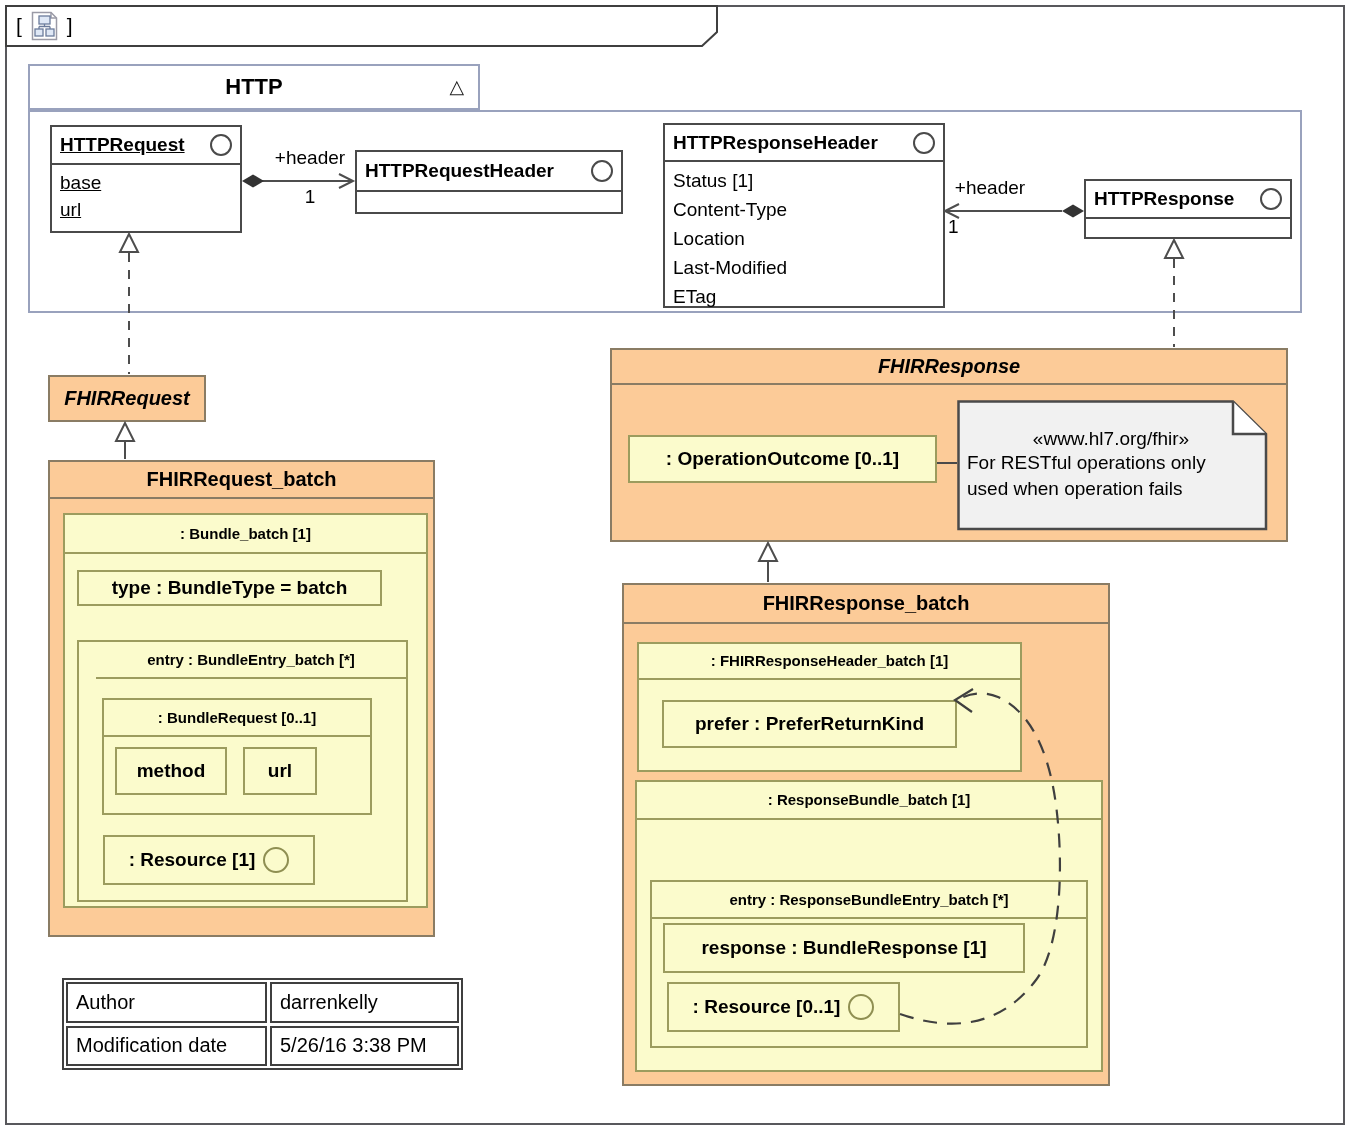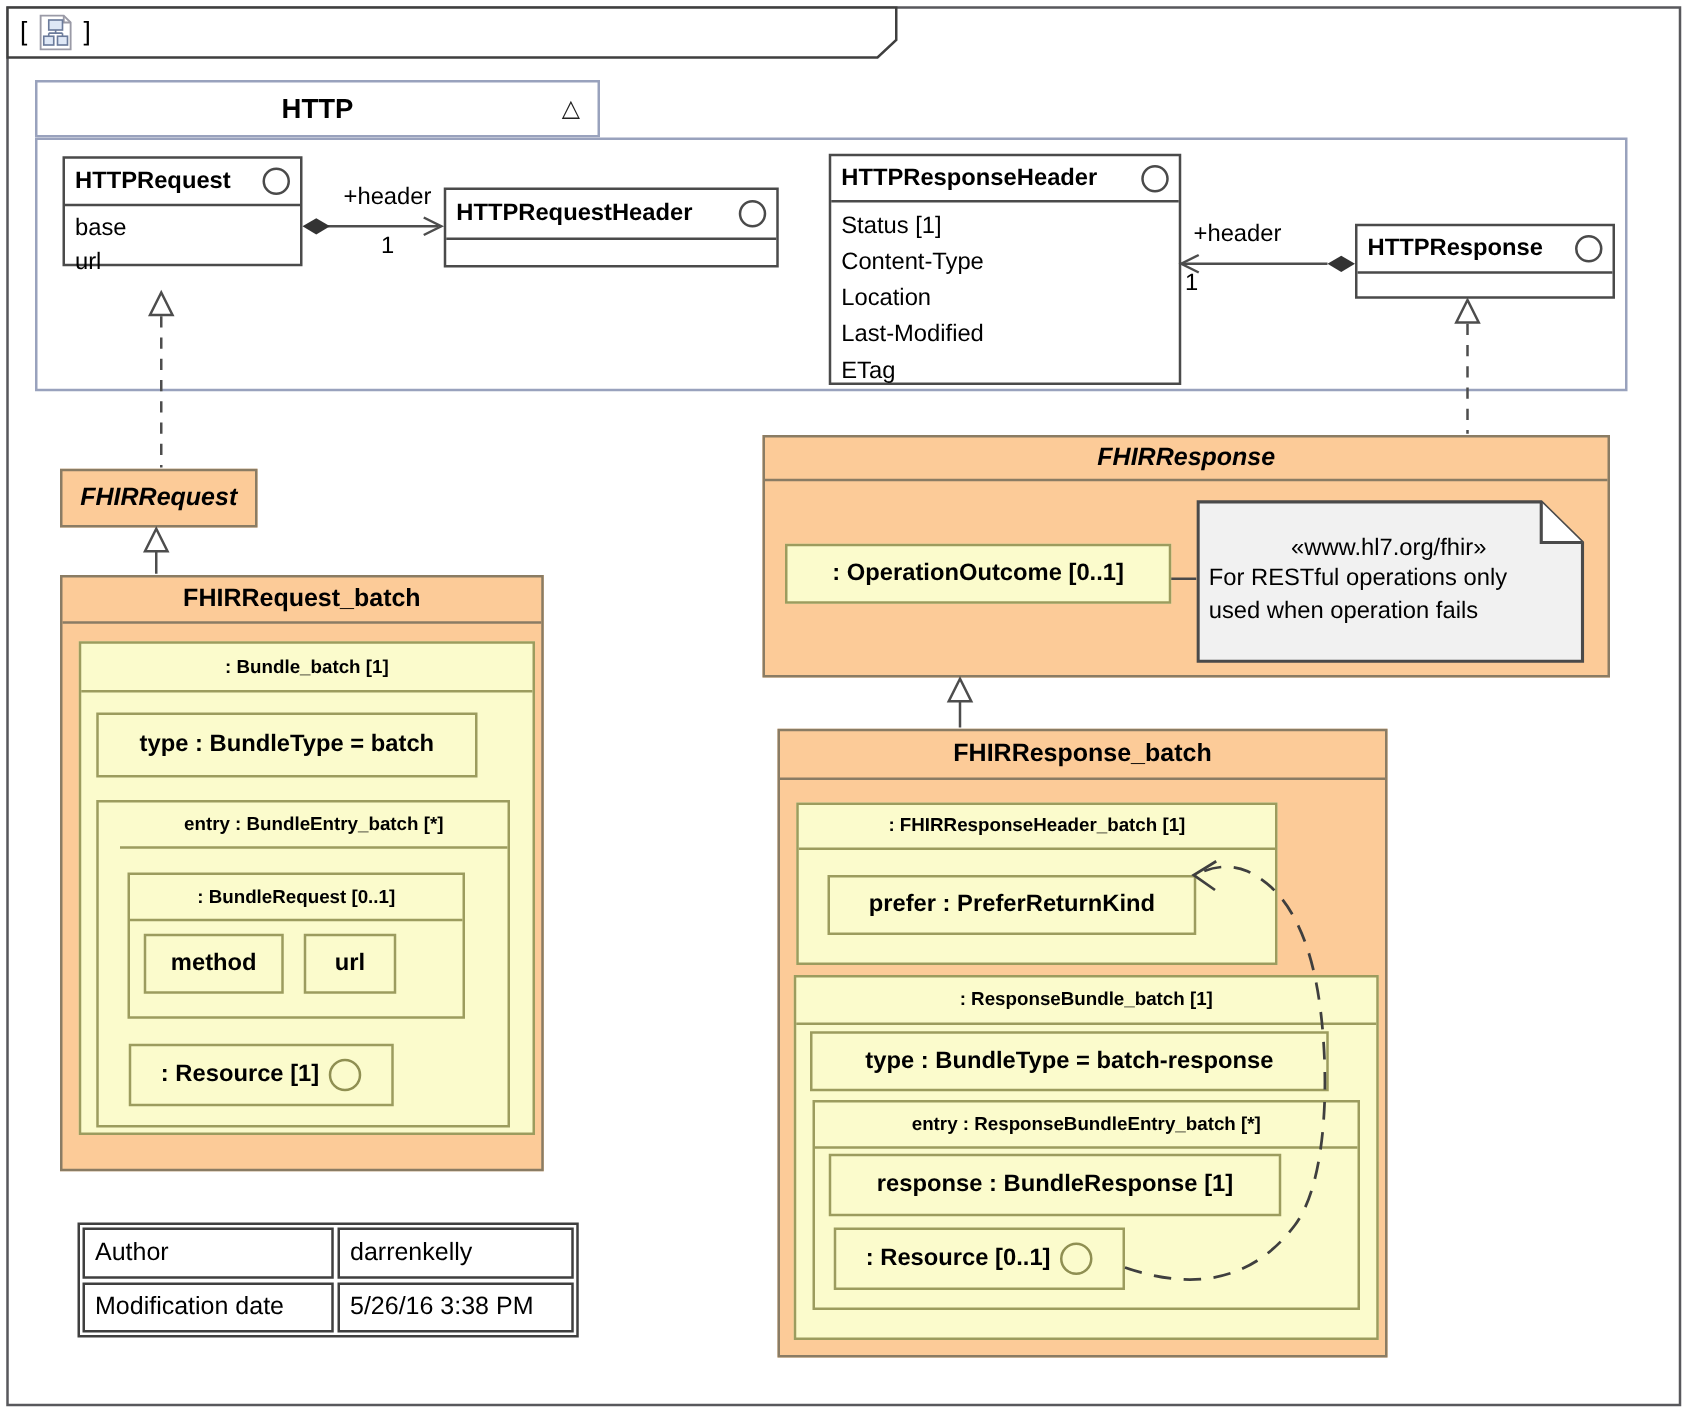--- a/index.html
+++ b/index.html
@@ -81,21 +81,21 @@
     </svg>
     <span>]</span>
   </div>
 
   <div id="http-header" class="abs pkg-border">
     <span class="pkg-name">HTTP</span>
     <span class="tri">△</span>
   </div>
   <div id="http-body" class="abs pkg-border"></div>
 
-  <div class="abs cls" style="left:50px;top:125px;width:192px;height:88px;">
+  <div class="abs cls" style="left:50px;top:125px;width:192px;height:108px;text-decoration:underline;">
     <div class="cls-title" style="height:38px;">
       <span>HTTPRequest</span>
       <span class="ball"></span>
     </div>
     <div class="attrs">
       <div>base</div>
       <div>url</div>
     </div>
   </div>
 
@@ -137,21 +137,21 @@
   <div class="abs obox" style="left:48px;top:375px;width:158px;height:47px;display:flex;align-items:center;justify-content:center;">
     <span class="italic" style="font-weight:bold;font-size:20px;">FHIRRequest</span>
   </div>
 
   <div class="abs obox" style="left:48px;top:460px;width:387px;height:477px;">
     <div class="obox-header" style="height:37px;line-height:35px;">FHIRRequest_batch</div>
   </div>
   <div class="abs part" style="left:63px;top:513px;width:365px;height:395px;">
     <div class="part-header" style="height:39px;line-height:37px;">: Bundle_batch [1]</div>
   </div>
-  <div class="abs leaf" style="left:77px;top:570px;width:305px;height:52px;">type : BundleType = batch</div>
+  <div class="abs leaf" style="left:77px;top:570px;width:305px;height:36px;">type : BundleType = batch</div>
   <div class="abs part" style="left:77px;top:640px;width:331px;height:262px;">
     <div class="part-header" style="height:37px;line-height:35px;margin-left:17px;">entry : BundleEntry_batch [*]</div>
   </div>
   <div class="abs part" style="left:102px;top:698px;width:270px;height:117px;">
     <div class="part-header" style="height:37px;line-height:35px;">: BundleRequest [0..1]</div>
   </div>
   <div class="abs leaf" style="left:115px;top:747px;width:112px;height:48px;">method</div>
   <div class="abs leaf" style="left:243px;top:747px;width:74px;height:48px;">url</div>
   <div class="abs leaf" style="left:103px;top:835px;width:212px;height:50px;">
     <span>: Resource [1]</span>
@@ -176,21 +176,20 @@
   <div class="abs obox" style="left:622px;top:583px;width:488px;height:503px;">
     <div class="obox-header" style="height:39px;line-height:37px;">FHIRResponse_batch</div>
   </div>
   <div class="abs part" style="left:637px;top:642px;width:385px;height:130px;">
     <div class="part-header" style="height:36px;line-height:34px;">: FHIRResponseHeader_batch [1]</div>
   </div>
   <div class="abs leaf" style="left:662px;top:700px;width:295px;height:48px;">prefer : PreferReturnKind</div>
   <div class="abs part" style="left:635px;top:780px;width:468px;height:292px;">
     <div class="part-header" style="height:38px;line-height:36px;">: ResponseBundle_batch [1]</div>
   </div>
-  <div class="abs leaf" style="left:648px;top:825px;width:415px;height:48px;">type : BundleType = batch-response</div>
   <div class="abs part" style="left:650px;top:880px;width:438px;height:168px;">
     <div class="part-header" style="height:37px;line-height:35px;">entry : ResponseBundleEntry_batch [*]</div>
   </div>
   <div class="abs leaf" style="left:663px;top:923px;width:362px;height:50px;">response : BundleResponse [1]</div>
   <div class="abs leaf" style="left:667px;top:982px;width:233px;height:50px;">
     <span>: Resource [0..1]</span>
     <span class="yball"></span>
   </div>
 
   <div id="info-table" class="abs">

